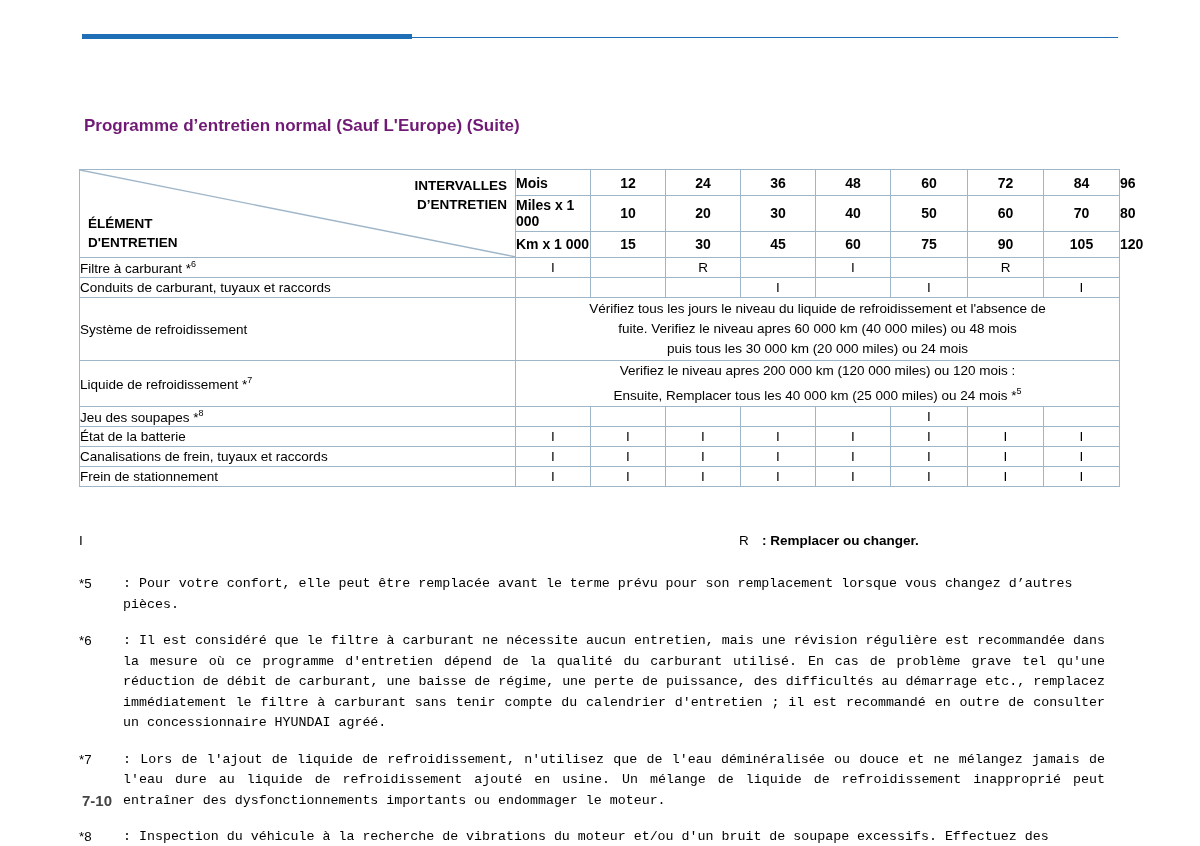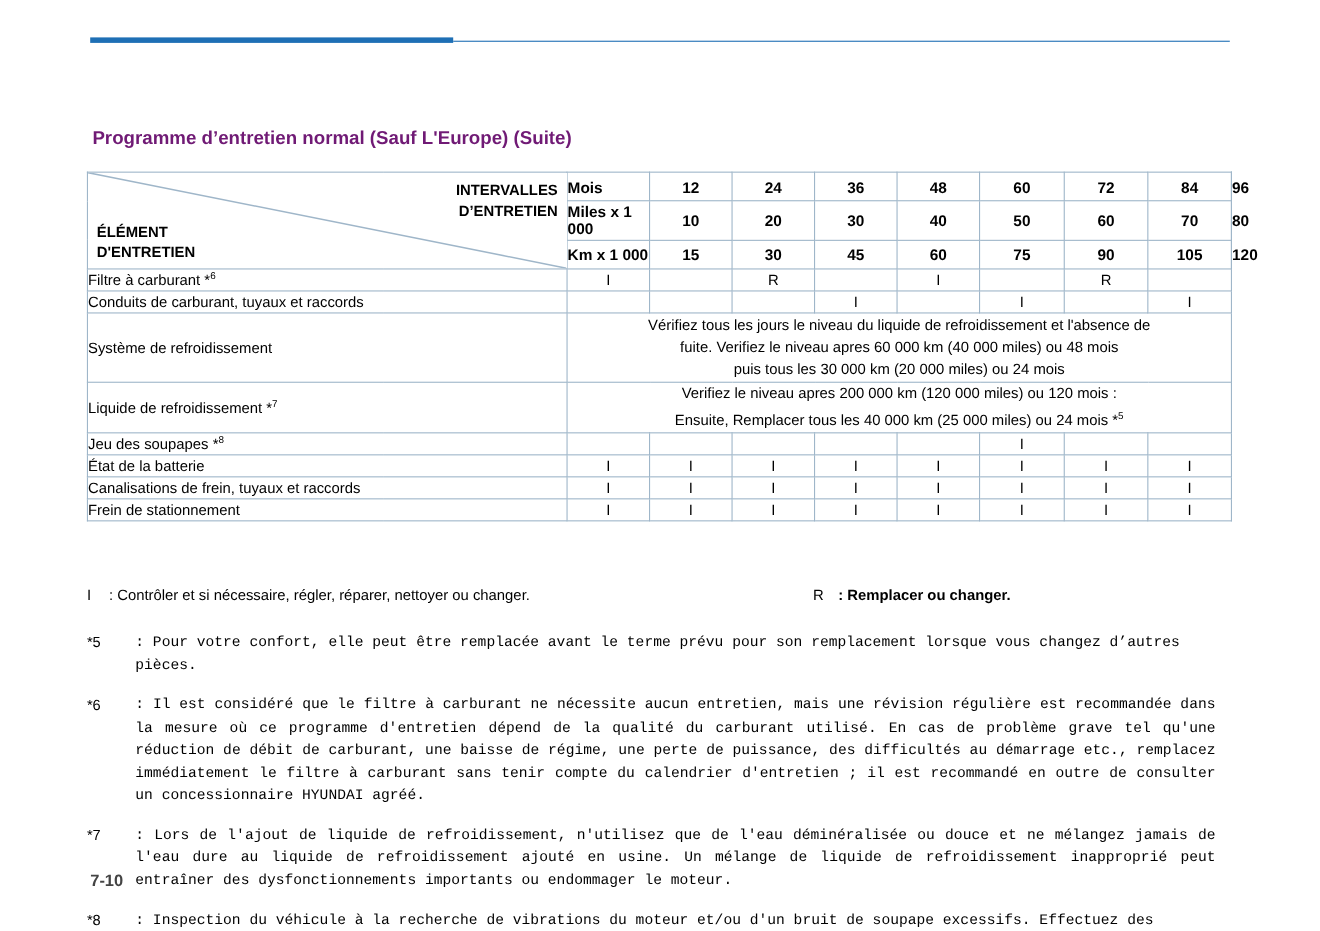--- a/index.html
+++ b/index.html
@@ -65,20 +65,21 @@
     position: absolute;
     left: 79px;
     top: 156px;
     width: 1040px;
   }
   table.sched {
     border-collapse: collapse;
     width: 1040px;
     table-layout: fixed;
     font-size: 13.5px;
+    margin-top: 13px;
   }
   table.sched td, table.sched th {
     border: 1px solid #9fb6c9;
     padding: 0;
     background: #ffffff;
   }
 
   .corner-cell {
     position: relative;
     height: 87px;
@@ -376,21 +377,20 @@
         <td class="mark-cell">I</td>
         <td class="mark-cell">I</td>
       </tr>
     </tbody>
   </table>
 </div>
 
 <div class="legend">
   <div class="legend-row">
     <span class="legend-i">I</span>
-    <span class="legend-i-text">: Contrôler et si nécessaire, régler, réparer, nettoyer ou changer.</span>
     <span class="legend-r">R</span>
     <span class="legend-r-text">: Remplacer ou changer.</span>
   </div>
 </div>
 
 <div class="footnotes">
   <div class="fn fn-5">
     <span class="marker">*5</span>
     <p>: Pour votre confort, elle peut être remplacée avant le terme prévu pour son remplacement lorsque vous changez d’autres pièces.</p>
   </div>

